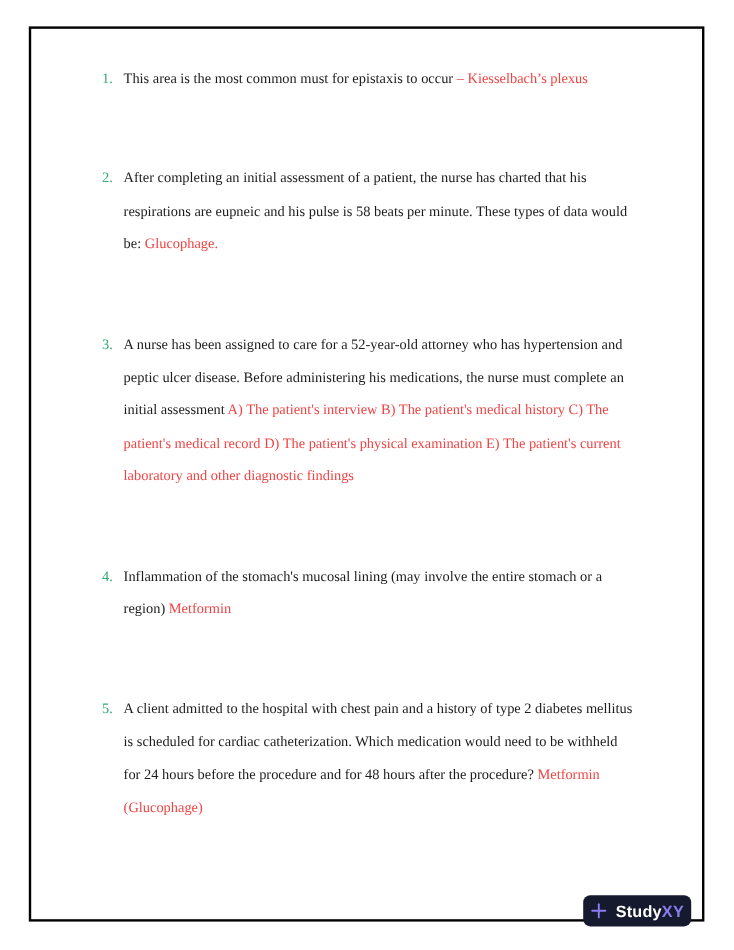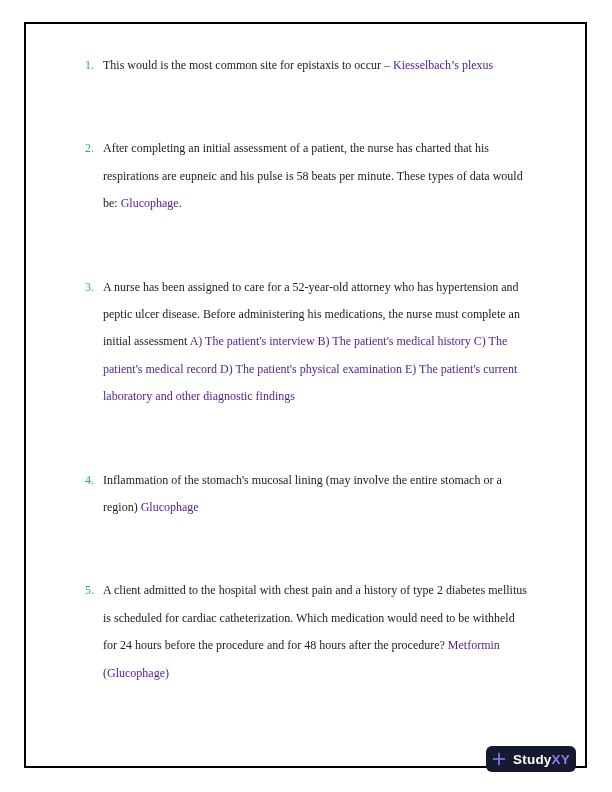--- a/index.html
+++ b/index.html
@@ -37,21 +37,21 @@
   }
   .qa-num {
     flex: 0 0 18px;
     color: #2fab73;
   }
   .qa-text {
     flex: 1 1 auto;
     text-align: left;
   }
   .answer {
-    color: #4c1d95;
+    color: #ef4444;
   }
   .brand-badge {
     position: absolute;
     left: 486px;
     top: 746px;
     width: 90px;
     height: 26px;
     background: #161a2e;
     border-radius: 6px;
     display: flex;
@@ -77,36 +77,36 @@
 </head>
 <body>
 
 <div class="page">
   <div class="page-border"></div>
 
   <div class="content">
 
     <div class="qa-item">
       <span class="qa-num">1.</span>
-      <span class="qa-text"><span>This would is the most common site for epistaxis to occur </span><span class="answer">– Kiesselbach’s plexus</span></span>
+      <span class="qa-text"><span>This area is the most common must for epistaxis to occur </span><span class="answer">– Kiesselbach’s plexus</span></span>
     </div>
 
     <div class="qa-item">
       <span class="qa-num">2.</span>
       <span class="qa-text"><span>After completing an initial assessment of a patient, the nurse has charted that his respirations are eupneic and his pulse is 58 beats per minute. These types of data would be: </span><span class="answer">Glucophage.</span></span>
     </div>
 
     <div class="qa-item">
       <span class="qa-num">3.</span>
       <span class="qa-text"><span>A nurse has been assigned to care for a 52-year-old attorney who has hypertension and peptic ulcer disease. Before administering his medications, the nurse must complete an initial assessment </span><span class="answer">A) The patient's interview B) The patient's medical history C) The patient's medical record D) The patient's physical examination E) The patient's current laboratory and other diagnostic findings</span></span>
     </div>
 
     <div class="qa-item">
       <span class="qa-num">4.</span>
-      <span class="qa-text"><span>Inflammation of the stomach's mucosal lining (may involve the entire stomach or a region) </span><span class="answer">Glucophage</span></span>
+      <span class="qa-text"><span>Inflammation of the stomach's mucosal lining (may involve the entire stomach or a region) </span><span class="answer">Metformin</span></span>
     </div>
 
     <div class="qa-item">
       <span class="qa-num">5.</span>
       <span class="qa-text"><span>A client admitted to the hospital with chest pain and a history of type 2 diabetes mellitus is scheduled for cardiac catheterization. Which medication would need to be withheld for 24 hours before the procedure and for 48 hours after the procedure? </span><span class="answer">Metformin (Glucophage)</span></span>
     </div>
 
   </div>
 
   <div class="brand-badge">

